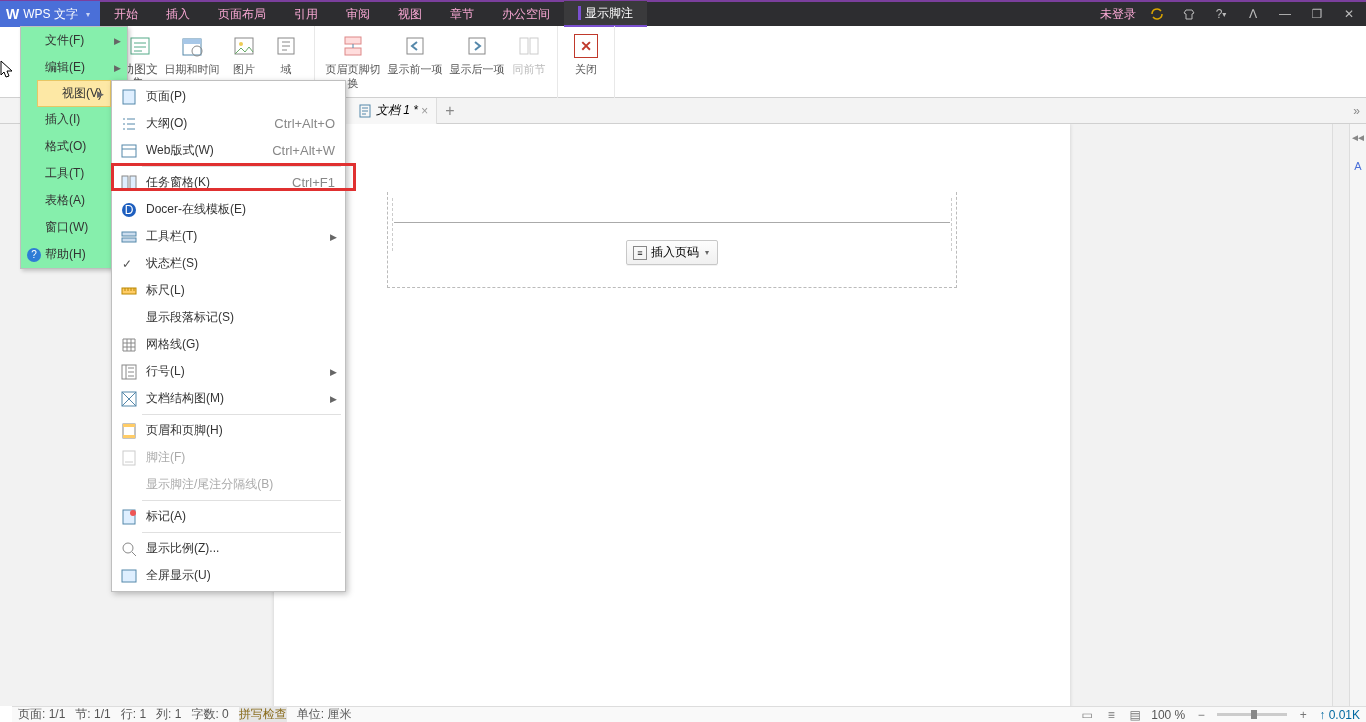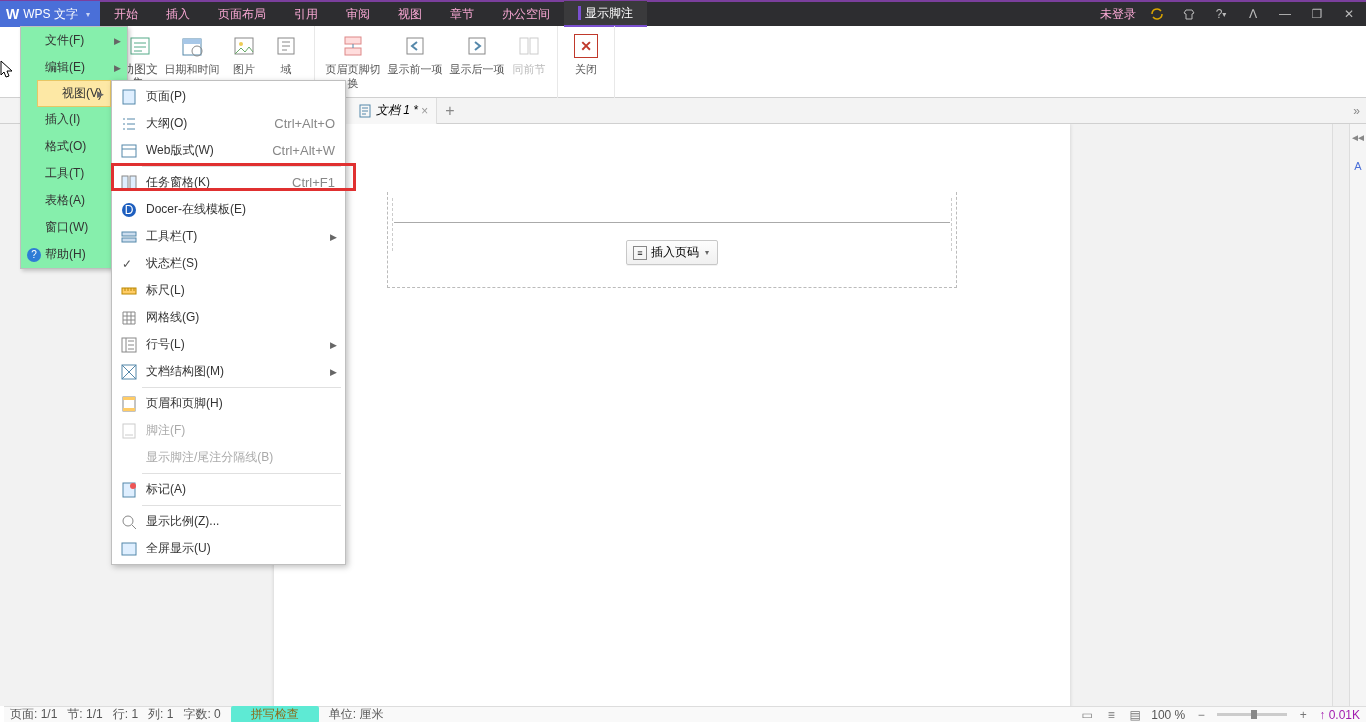--- a/index.html
+++ b/index.html
@@ -64,27 +64,27 @@
 .view-menu .mi { height:27px; display:flex; align-items:center; padding:0 10px 0 34px; cursor:pointer; color:#333; position:relative; }
 .view-menu .mi.disabled { color:#aaa; cursor:default; }
 .view-menu .mi .ico { position:absolute; left:8px; width:18px; height:18px; display:flex; align-items:center; justify-content:center; }
 .view-menu .mi .sc { margin-left:auto; color:#888; font-size:13px; }
 .view-menu .mi .arrow { position:absolute; right:8px; font-size:9px; color:#666; }
 .view-menu .sep { height:1px; background:#e0e0e0; margin:2px 4px 2px 30px; }
 .view-menu .mi .check { position:absolute; left:10px; color:#555; }
 .highlight-box { position:absolute; border:3px solid #e03030; pointer-events:none; z-index:22; }
 
 
-.status { position:absolute; left:4px; right:0; bottom:0; height:16px; background:#f9f9f9; border-top:1px solid #ddd; display:flex; align-items:center; font-size:11px; color:#555; padding:0 6px; gap:10px; }
-.status .spell { background:#5eead4; color:#8a6d1e; padding:0 20px; border-radius:2px; }
+.status { position:absolute; left:12px; right:0; bottom:0; height:16px; background:#f9f9f9; border-top:1px solid #ddd; display:flex; align-items:center; font-size:11px; color:#555; padding:0 6px; gap:10px; }
+.status .spell { background:#e5e5e5; color:#8a6d1e; padding:0 0; border-radius:2px; }
 .status .right { margin-left:auto; display:flex; align-items:center; gap:8px; }
 .status .vbtn { width:16px; height:14px; display:flex; align-items:center; justify-content:center; color:#777; cursor:pointer; }
 .status .zoom-track { width:70px; height:3px; background:#ccc; position:relative; }
 .status .zoom-track .thumb { position:absolute; left:48%; top:-3px; width:6px; height:9px; background:#888; }
-.status .net { color:#a21caf; }
+.status .net { color:#0369a1; }
 
 
 .cursor-arrow { position:absolute; left:0; top:60px; z-index:30; font-size:14px; color:#000; pointer-events:none; }
 
 
 svg { display:block; }
 </style>
 </head>
 <body>
 
@@ -359,20 +359,23 @@
       <span>状态栏(S)</span>
     </div>
     <div class="mi">
       <span class="ico">
         <svg width="18" height="18">
           <rect x="2" y="6" width="14" height="6" fill="#fc6" stroke="#b80"></rect>
           <path d="M5 6v3M8 6v3M11 6v3M14 6v3" stroke="#b80"></path>
         </svg>
       </span>
       <span>标尺(L)</span>
+    </div>
+    <div class="mi">
+      <span>显示段落标记(S)</span>
     </div>
     <div class="mi">
       <span class="ico">
         <svg width="18" height="18">
           <path d="M3 3h12v12H3zM3 7h12M3 11h12M7 3v12M11 3v12" fill="none" stroke="#888"></path>
         </svg>
       </span>
       <span>网格线(G)</span>
     </div>
     <div class="mi">

